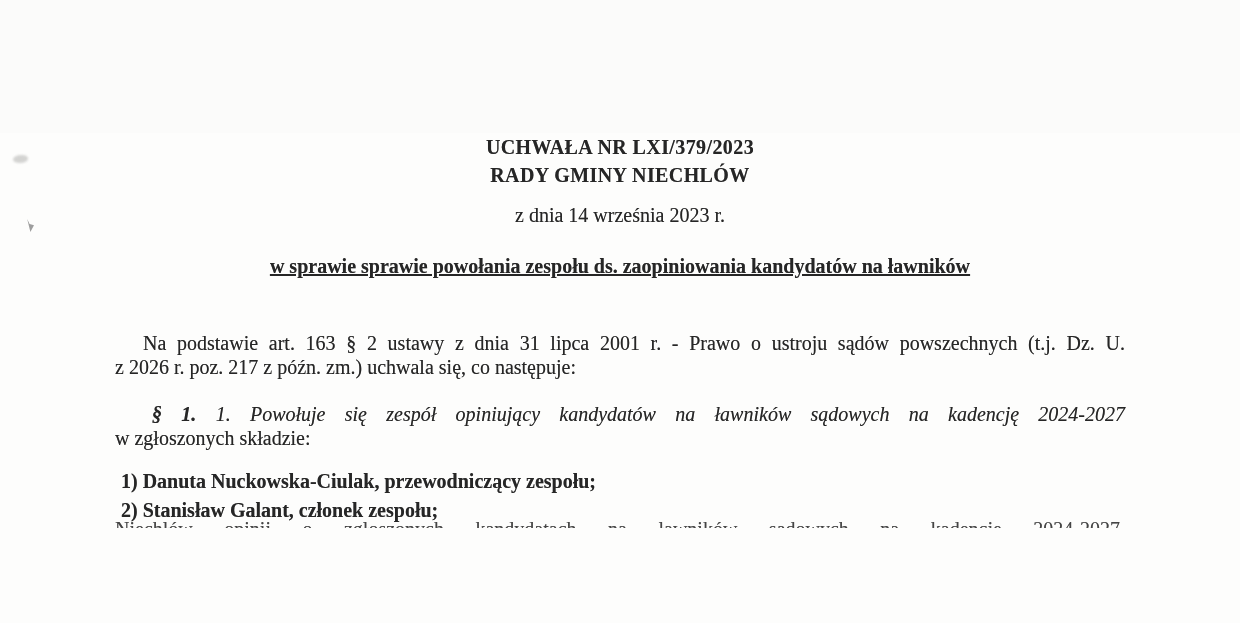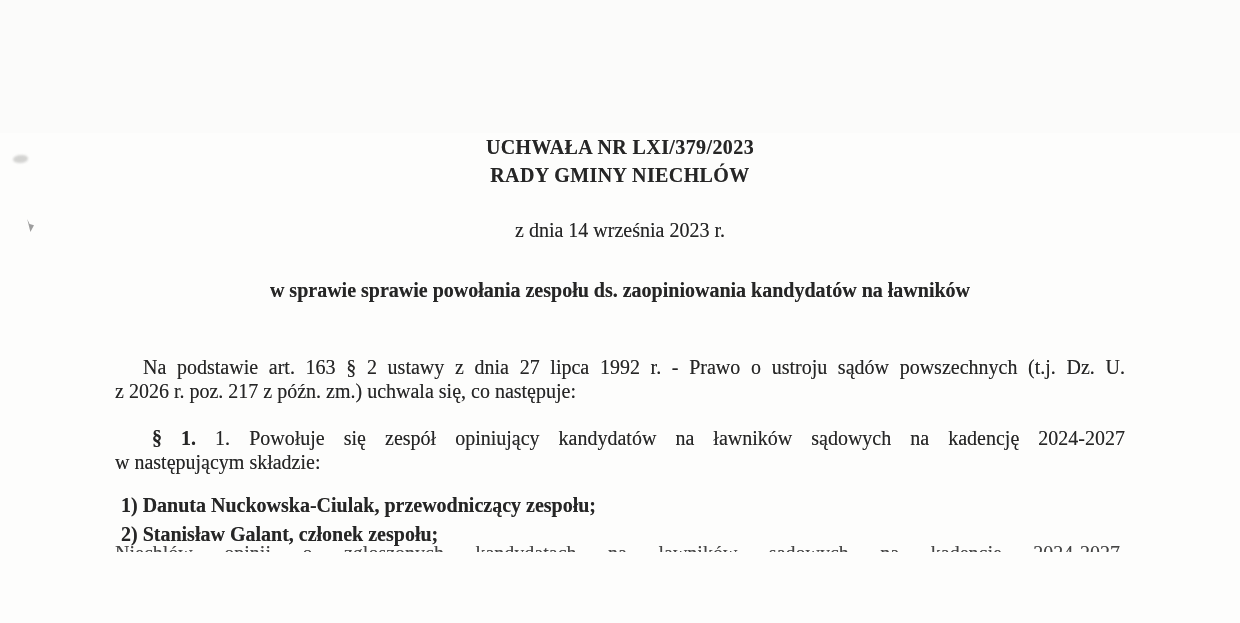--- a/index.html
+++ b/index.html
@@ -22,28 +22,28 @@
     line-height: 24px;
     color: #262626;
     text-shadow: 0 0 0.6px rgba(40,40,40,0.5);
   }
   .b { font-weight: bold; }
   .center { text-align: center; }
   .jl { text-align: justify; text-align-last: justify; }
 
   .title-line1 { margin-top: 133px; font-weight: bold; line-height: 28px; letter-spacing: 0.4px; }
   .title-line2 { font-weight: bold; line-height: 28px; letter-spacing: 0.4px; }
-  .date-line   { margin-top: 29px; font-family: Liberation Serif, serif; }
-  .subject-line{ margin-top: 36px; font-weight: bold; }
+  .date-line   { margin-top: 14px; font-family: Liberation Serif, serif; }
+  .subject-line{ margin-top: 27px; font-weight: bold; text-decoration: underline; }
 
   .legal { margin-top: 53px; }
   .legal .l1 { text-indent: 28px; }
 
   .par1 { margin-top: 23px; }
-  .par1 .l1 { text-indent: 37px; }
+  .par1 .l1 { text-indent: 37px; font-style: italic; }
 
   .members { margin-top: 19px; margin-left: 6px; font-weight: bold; }
   .member + .member { margin-top: 5px; }
 
   .par2 { margin-top: 16px; text-indent: 37px; }
 
   .cutoff-strip { height: 6px; overflow: hidden; opacity: 0.85; }
   .cutoff-strip > div { line-height: 24px; margin-top: -5px; }
 
   
@@ -73,30 +73,30 @@
   <div class="mark"></div>
 
   <div class="title-line1 center">UCHWAŁA NR LXI/379/2023</div>
   <div class="title-line2 center">RADY GMINY NIECHLÓW</div>
 
   <div class="date-line center">z dnia 14 września 2023 r.</div>
 
   <div class="subject-line center">w sprawie sprawie powołania zespołu ds. zaopiniowania kandydatów na ławników</div>
 
   <div class="legal">
-    <div class="l1 jl">Na podstawie art. 163 § 2 ustawy z dnia 27 lipca 1992 r. - Prawo o ustroju sądów powszechnych (t.j. Dz. U.</div>
+    <div class="l1 jl">Na podstawie art. 163 § 2 ustawy z dnia 31 lipca 2001 r. - Prawo o ustroju sądów powszechnych (t.j. Dz. U.</div>
     <div class="l2">z 2026 r. poz. 217 z późn. zm.) uchwala się, co następuje:</div>
   </div>
 
   <div class="par1">
     <div class="l1 jl">
       <span class="b">§ 1.</span>
       <span>1. Powołuje się zespół opiniujący kandydatów na ławników sądowych na kadencję 2024-2027</span>
     </div>
-    <div class="l2">w następującym składzie:</div>
+    <div class="l2">w zgłoszonych składzie:</div>
   </div>
 
   <div class="members">
     <div class="member">1) Danuta Nuckowska-Ciulak, przewodniczący zespołu;</div>
     <div class="member">2) Stanisław Galant, członek zespołu;</div>
   </div>
 
 
   <div class="cutoff-strip">
     <div class="jl">Niechłów opinii o zgłoszonych kandydatach na ławników sądowych na kadencję 2024-2027.</div>

